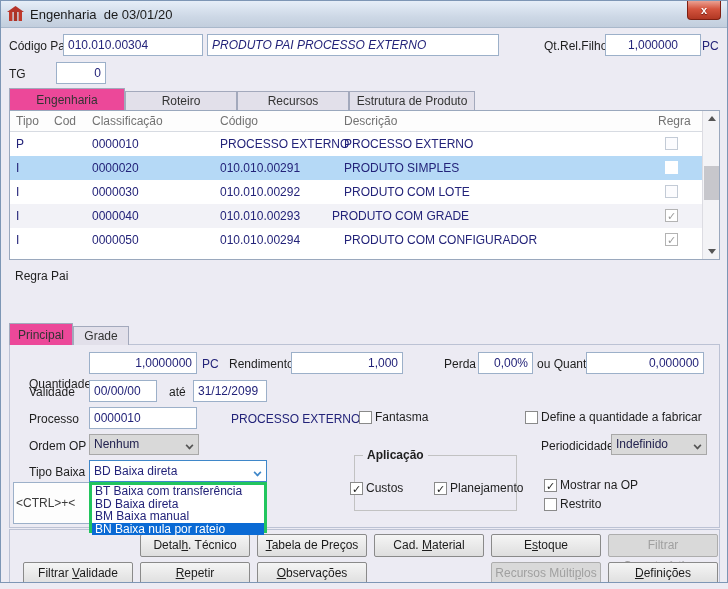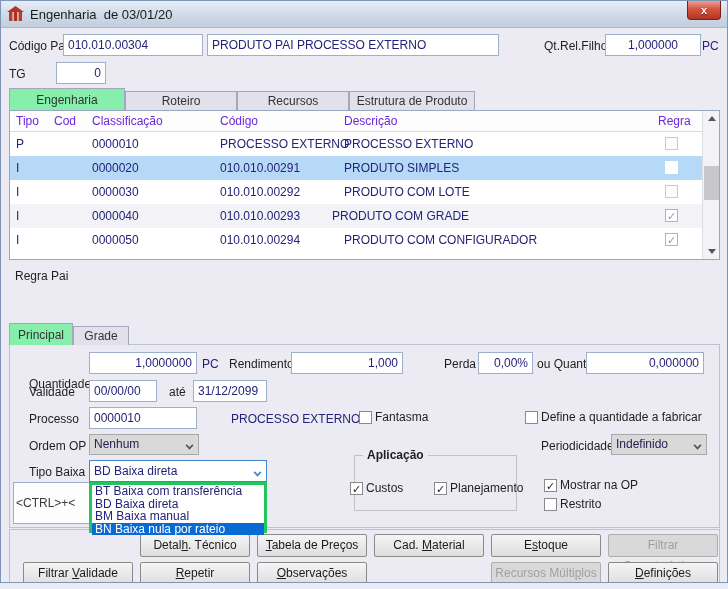--- a/index.html
+++ b/index.html
@@ -22,27 +22,27 @@
   .lbl { position:absolute; white-space:nowrap; }
   .field { position:absolute; height:22px; background:#fff; border:1px solid #9cb0c9;
     color:#232379; font-family:inherit; font-size:12px; padding:0 4px; }
   .num { text-align:right; }
   .navy { color:#232379; }
 
   
   .tabstrip { position:absolute; display:flex; align-items:flex-end; }
   .tab { border:1px solid #a3a9bc; border-bottom:none; background:#e2e0ea; height:19px;
     text-align:center; line-height:19px; color:#333; cursor:pointer; }
-  .tab.active { background:#86efac; height:22px; line-height:22px; z-index:3; }
+  .tab.active { background:#ec4899; height:22px; line-height:22px; z-index:3; }
 
   
   .grid { position:absolute; left:8px; top:109px; width:711px; height:150px; background:#fff;
     border:1px solid #9aa8bd; }
   .grid-head { position:absolute; left:0; top:0; right:17px; height:21px; background:#fdfdfd;
-    border-bottom:1px solid #d7dbe2; color:#6d28d9; }
+    border-bottom:1px solid #d7dbe2; color:#737373; }
   .gcol { position:absolute; top:3px; }
   .grow { position:absolute; left:0; right:17px; height:24px; color:#232379; cursor:default; }
   .grow span { position:absolute; top:5px; }
   .grow.sel { background:#b5d9f6; }
   .grow.alt { background:#f2f2f7; }
   .cb { position:absolute; width:13px; height:13px; background:#fff; border:1px solid #8a8a8a;
     display:inline-block; text-align:center; line-height:12px; font-size:11px; }
   .cb.soft { border-color:#c3cbd6; background:#fcfcfe; }
   .cb.checked::after { content:"✓"; color:#222; }
   .cb.checked.gray::after { color:#9a9a9a; }
@@ -100,21 +100,21 @@
         <rect x="6.8" y="6" width="3.4" height="9" fill="#a93226"></rect>
         <rect x="11.6" y="6" width="3.4" height="9" fill="#c0392b"></rect>
       </svg>
     </span>
     <span class="title-text">Engenharia  de 03/01/20</span>
     <div class="close-btn">x</div>
   </div>
 
   <span class="lbl" style="left:8px;top:38px">Código Pai</span>
   <input class="field" style="left: 62px; top: 33px; width: 140px;" value="010.010.00304">
-  <input class="field" style="left: 206px; top: 33px; width: 292px;" value="PRODUTO PAI PROCESSO EXTERNO">
+  <input class="field" style="left: 206px; top: 33px; width: 292px; font-style: italic;" value="PRODUTO PAI PROCESSO EXTERNO">
   <span class="lbl" style="left:543px;top:38px">Qt.Rel.Filho</span>
   <input class="field num" style="left: 604px; top: 33px; width: 96px; text-align: center;" value="1,000000">
   <span class="lbl navy" style="left:701px;top:38px">PC</span>
   <span class="lbl" style="left:8px;top:66px">TG</span>
   <input class="field num" style="left: 55px; top: 61px; width: 50px;" value="0">
 
   <div class="tabstrip" style="left:8px;top:87px;height:22px">
     <div class="tab active" style="width:116px">Engenharia</div>
     <div class="tab" style="width:112px">Roteiro</div>
     <div class="tab" style="width:112px">Recursos</div>

